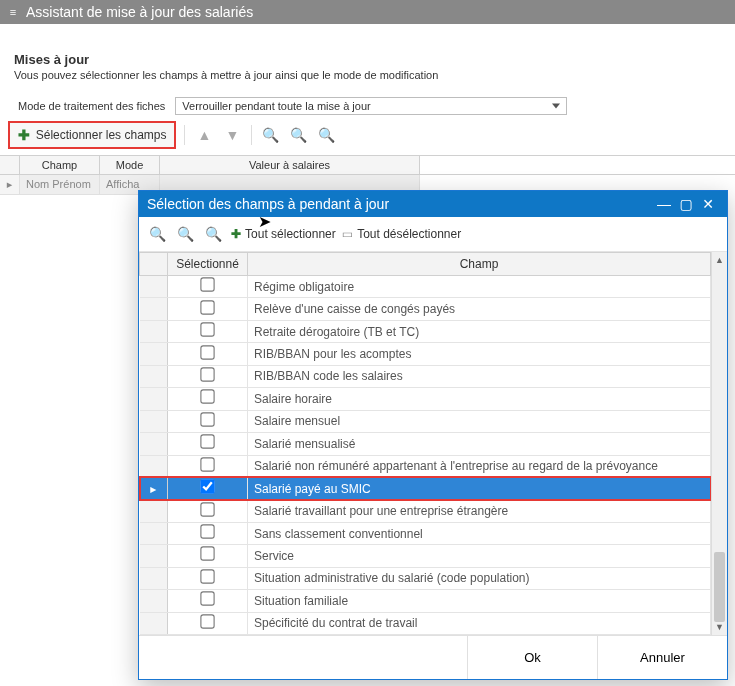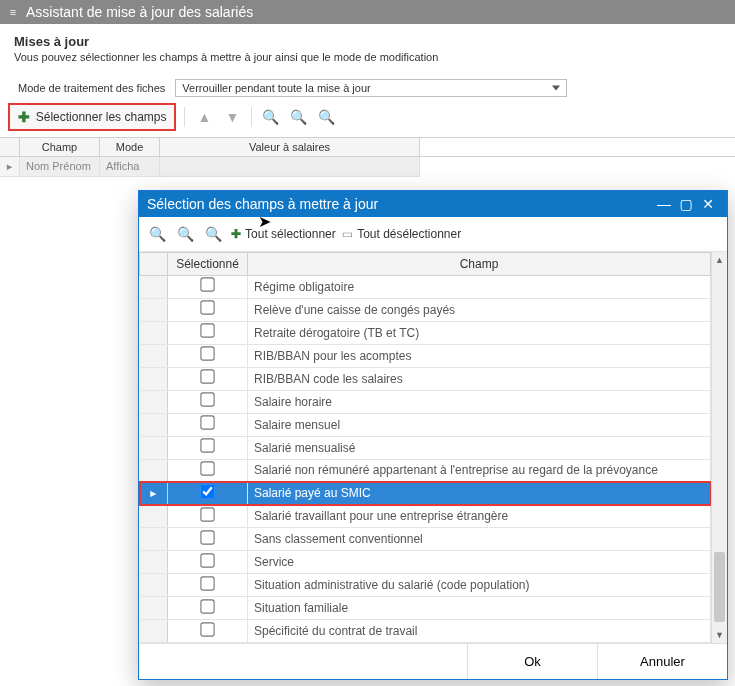--- a/index.html
+++ b/index.html
@@ -2,21 +2,21 @@
 <html><head>
   <meta charset="utf-8">
   <style>
     * { box-sizing: border-box; margin: 0; padding: 0; font-family: "Segoe UI", Tahoma, Arial, sans-serif; }
     body { width: 735px; height: 686px; background: #fff; font-size: 12px; color: #333; position: relative; overflow: hidden; }
 
     .titlebar { background: #888; color: #fff; height: 24px; line-height: 24px; padding-left: 6px; display: flex; align-items: center; gap: 6px; font-size: 14px; }
     .titlebar-icon { width: 14px; height: 14px; display: inline-flex; align-items: center; justify-content: center; font-weight: bold; font-size: 11px; color: #fff; }
 
     .section-header { padding: 10px 14px 2px; }
-    .section-header h3 { font-size: 13px; font-weight: bold; }
+    .section-header h3 { font-size: 13px; font-weight: bold; margin-top: 18px; }
     .section-sub { padding: 0 14px 12px; font-size: 11px; color: #333; }
 
     .form-row { padding: 4px 8px; display: flex; align-items: center; gap: 10px; margin-left: 10px; }
     .form-row label { font-size: 11px; }
     .form-row .select { border: 1px solid #bdbdbd; padding: 2px 24px 2px 6px; font-size: 11px; width: 392px; position: relative; background: #fff; }
     .form-row .select::after { content: ""; position: absolute; right: 6px; top: 50%; transform: translateY(-50%); border-left: 4px solid transparent; border-right: 4px solid transparent; border-top: 5px solid #555; }
 
     .toolbar-main { display: flex; align-items: center; gap: 6px; padding: 2px 8px 4px; }
     .btn-select-fields { border: 2px solid #e53935; background: #f7f7f7; padding: 4px 8px; display: inline-flex; align-items: center; gap: 6px; font-size: 12px; cursor: pointer; }
     .btn-select-fields .ico { color: #2e7d32; font-weight: bold; font-size: 14px; }
@@ -50,21 +50,21 @@
     .row-selected td { background: #2f85d6 !important; color: #fff !important; }
     .row-selected td.left-gutter { background: #2f85d6 !important; color: #fff; }
     .row-hl { outline: 2px solid #e53935; outline-offset: -1px; }
 
     .scrollbar { width: 16px; background: #f0f0f0; border-left: 1px solid #ddd; position: relative; }
     .scrollbar .thumb { position: absolute; left: 2px; right: 2px; top: 300px; height: 70px; background: #c8c8c8; border-radius: 2px; }
     .scrollbar .arrow { position: absolute; left: 0; right: 0; height: 16px; text-align: center; font-size: 9px; color: #666; line-height: 16px; }
     .scrollbar .arrow.up { top: 0; }
     .scrollbar .arrow.down { bottom: 0; }
 
-    .modal-footer { border-top: 1px solid #e0e0e0; display: flex; height: 36px; }
+    .modal-footer { border-top: 1px solid #e0e0e0; display: flex; height: 44px; }
     .modal-footer .spacer { flex: 1; }
     .modal-footer button { width: 130px; border: none; border-left: 1px solid #e0e0e0; background: #fff; font-size: 13px; cursor: pointer; }
 
     .cursor { position: absolute; left: 258px; top: 212px; pointer-events: none; font-size: 16px; color: #000; z-index: 50; }
   </style>
 </head>
 <body>
 
 <div class="titlebar">
   <span class="titlebar-icon">≡</span>
@@ -108,21 +108,21 @@
   <div>Nom Prénom</div>
   <div>Afficha</div>
   <div></div>
 </div>
 
 <div class="cursor">➤</div>
 
 <div class="modal">
 
   <div class="modal-titlebar">
-    <span>Sélection des champs à mettre à jour</span>
+    <span>Sélection des champs à pendant à jour</span>
     <span class="spacer"></span>
     <span class="win-ctrl">—</span>
     <span class="win-ctrl">▢</span>
     <span class="win-ctrl">✕</span>
   </div>
 
   <div class="modal-toolbar">
     <span class="icon-btn active">🔍</span>
     <span class="icon-btn">🔍</span>
     <span class="icon-btn">🔍</span>

